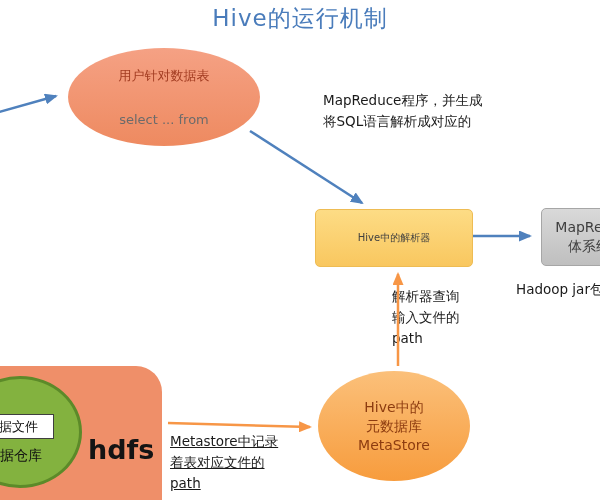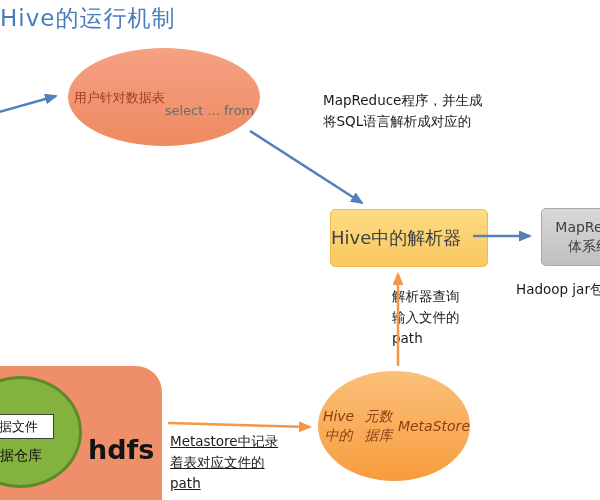--- a/index.html
+++ b/index.html
@@ -2,55 +2,55 @@
 <html><head>
 <meta charset="utf-8">
 <style>
   html,body{margin:0;padding:0;}
   body{
     width:600px;height:500px;position:relative;overflow:hidden;background:#ffffff;
     font-family:"DejaVu Sans","Liberation Sans",sans-serif;
   }
   .abs{position:absolute;}
   #title{
-    left:0;right:0;top:3px;
+    left:0;right:0;top:3px;text-align:center;
     font-size:23px;color:#4a7cbb;letter-spacing:1px;
   }
   .ellipse{
-    border-radius:50%;display:flex;flex-direction:row;
+    border-radius:50%;display:flex;flex-direction:column;
     align-items:center;justify-content:center;text-align:center;
   }
   #user-query{
     left:68px;top:48px;width:192px;height:98px;
     background:linear-gradient(180deg,#f5a184 0%,#ee8a60 100%);
   }
   #user-query .cn{color:#a33d22;font-size:13px;line-height:17px;}
   #user-query .sql{color:#6b6b6b;font-size:13px;line-height:17px;margin-top:27px;}
   .note{font-size:13.5px;color:#1a1a1a;line-height:1.55;}
   #note-sql{left:323px;top:90px;width:225px;}
   #parser{
-    left:330px;top:209px;width:156px;height:56px;
+    left:315px;top:209px;width:156px;height:56px;
     background:linear-gradient(180deg,#fddc85,#f9c75f);
     border:1px solid #eebc53;border-radius:5px;
-    display:flex;align-items:center;
-    font-size:18px;color:#3f3f3f;
+    display:flex;align-items:center;justify-content:center;
+    font-size:10px;color:#3f3f3f;
   }
   #mapreduce{
     left:541px;top:208px;width:108px;height:56px;
     background:linear-gradient(180deg,#d9d9d9,#bfbfbf);
     border:1px solid #a6a6a6;border-radius:5px;
     display:flex;flex-direction:column;align-items:center;justify-content:center;
     font-size:14px;color:#3f3f3f;line-height:19px;
   }
   #note-hadoop{left:516px;top:281px;font-size:13.5px;color:#1a1a1a;white-space:nowrap;}
   #note-parser-query{left:392px;top:286px;}
   #metastore{
     left:318px;top:371px;width:152px;height:110px;
     background:linear-gradient(180deg,#fbc07a,#f79c3d);
-    color:#8d3c10;font-size:14px;line-height:19px;font-style:italic;
+    color:#8d3c10;font-size:14px;line-height:19px;
   }
   #hdfs-box{
     left:-70px;top:366px;width:232px;height:180px;
     background:#ef8f69;border-radius:26px;
   }
   #green-ellipse{
     left:-42px;top:376px;width:118px;height:106px;
     background:#83b23f;border:3px solid #5c8a29;border-radius:50%;
   }
   #datafile-box{

